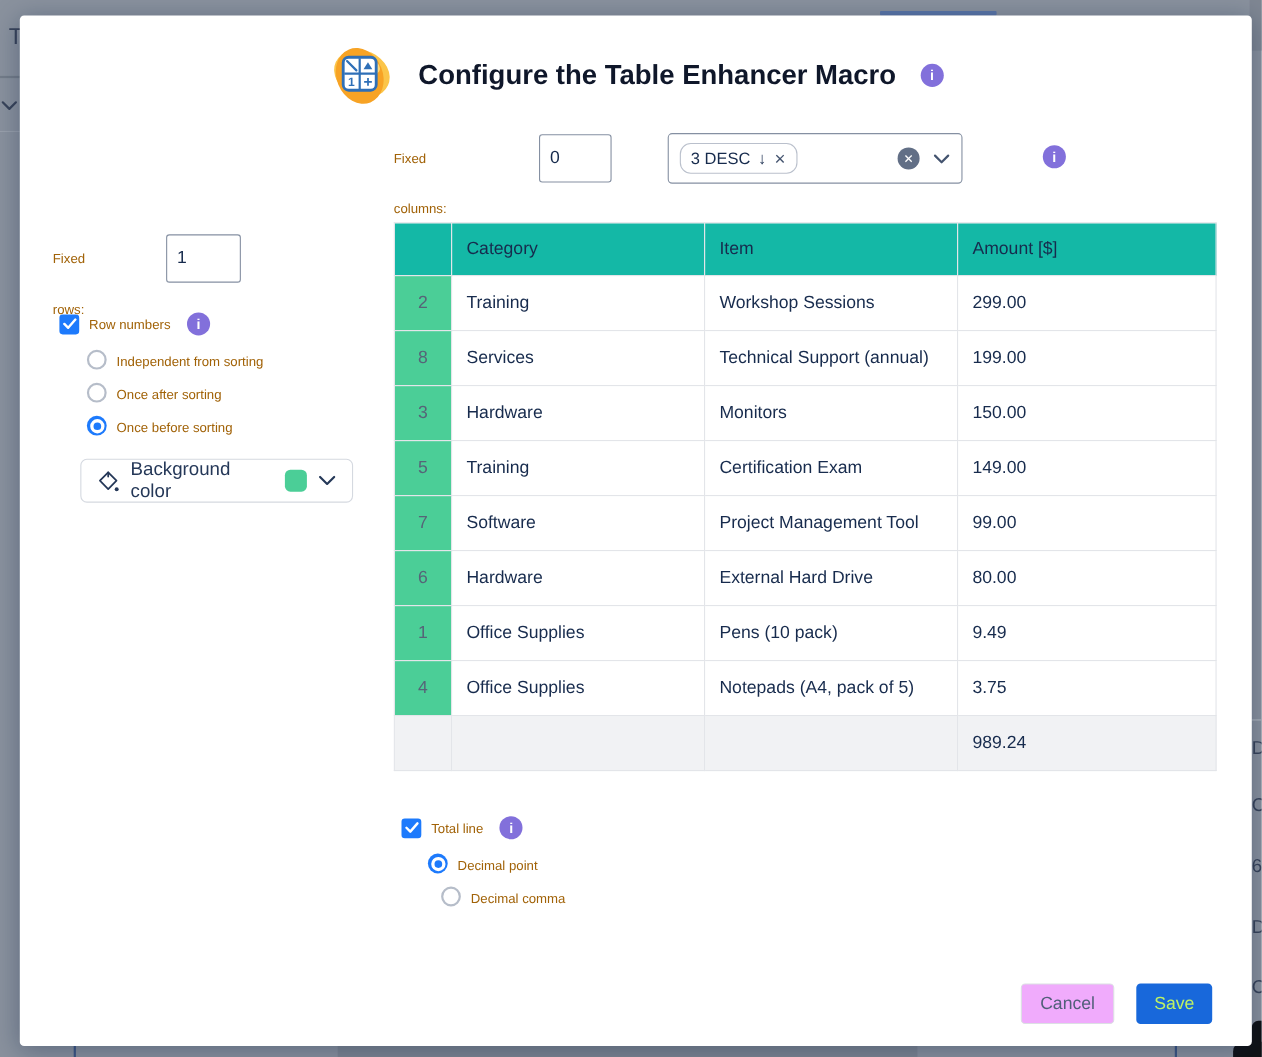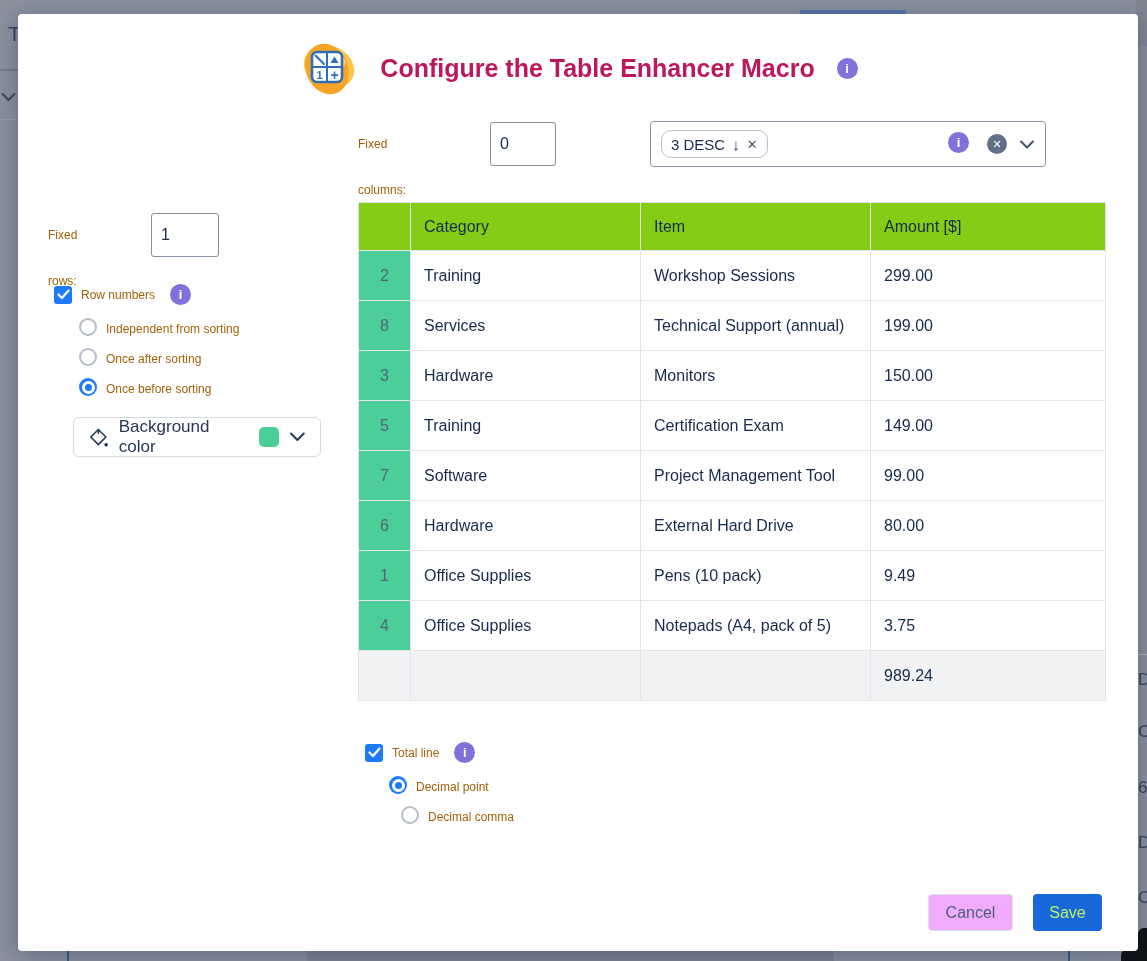--- a/index.html
+++ b/index.html
@@ -33,43 +33,43 @@
     position:absolute; left:18px; top:14px; width:1120px; height:937px;
     background:#ffffff; border-radius:4px;
     box-shadow:0 4px 24px rgba(9,30,66,0.35);
   }
 
   
   .dlg-header {
     position:absolute; left:0; top:24px; width:100%;
     display:flex; align-items:center; justify-content:center; gap:22px;
   }
-  .dlg-title { font-size:25px; font-weight:700; color:#be185d; }
+  .dlg-title { font-size:25px; font-weight:700; color:#0f172a; }
   .info-icon {
     width:21px; height:21px; border-radius:50%; background:#8270db;
     color:#fff; font-size:13px; font-weight:700; font-style:normal;
     display:inline-flex; align-items:center; justify-content:center; flex:0 0 auto;
   }
 
   
   .txt-input {
     border:1px solid #8590a2; border-radius:3px; font-family:"Liberation Sans",sans-serif;
     font-size:16px; color:#172b4d; padding:0 9px; background:#fff; outline:none;
   }
   .row-abs { position:absolute; }
   .lbl { font-size:12px; color:#a16207; }
 
   
   .fixed-cols-row { left:340px; top:107px; height:46px; }
   .fixed-cols-row .lbl { position:absolute; left:0; top:0; line-height:46px; }
   .fixed-cols-input { position:absolute; left:132px; top:1px; width:66px; height:44px; }
   .sort-select {
-    position:absolute; left:249px; top:0; width:396px; height:46px;
+    position:absolute; left:249px; top:0; width:268px; height:46px;
     border:1px solid #8590a2; border-radius:4px; background:#fff;
-    display:flex; align-items:center; padding:0 10px;margin-left:43px;
+    display:flex; align-items:center; padding:0 10px;
   }
   .chip {
     display:inline-flex; align-items:center; gap:7px; height:28px;
     border:1px solid #bac0cc; border-radius:10px; padding:0 9px;
     font-size:15px; color:#172b4d; background:#fff;
   }
   .chip .chip-x { font-size:13px; color:#44546f; cursor:pointer; }
   .sel-clear {
     margin-left:auto; width:20px; height:20px; border-radius:50%; background:#626f86;
     color:#fff; font-size:11px; display:flex; align-items:center; justify-content:center;
@@ -111,21 +111,21 @@
   .swatch { width:20px; height:20px; border-radius:5px; background:#4bce97; flex:0 0 auto; }
 
   
   .preview-table {
     position:absolute; left:340px; top:188px; border-collapse:collapse;
     font-size:16px; color:#172b4d;
   }
   .preview-table td, .preview-table th {
     border:1px solid #e3e5e9; padding:0 13px; text-align:left; font-weight:400;
   }
-  .preview-table th { background:#84cc16; height:48px;margin-left:45px; }
+  .preview-table th { background:#14b8a6; height:48px;margin-left:45px; }
   .preview-table td { height:50px; background:#fff; }
   .preview-table .c-num { width:52px; min-width:52px; text-align:center; padding:0; }
   .preview-table .c-cat { width:230px; min-width:230px; }
   .preview-table .c-item { width:230px; min-width:230px; }
   .preview-table .c-amt { width:235px; min-width:235px; }
   .preview-table td.num-cell { background:#4bce97; color:#566478; text-align:center; }
   .preview-table tr.total-row td { background:#f1f2f4; }
 
   
   .total-line-row { left:347px; top:728px; }

